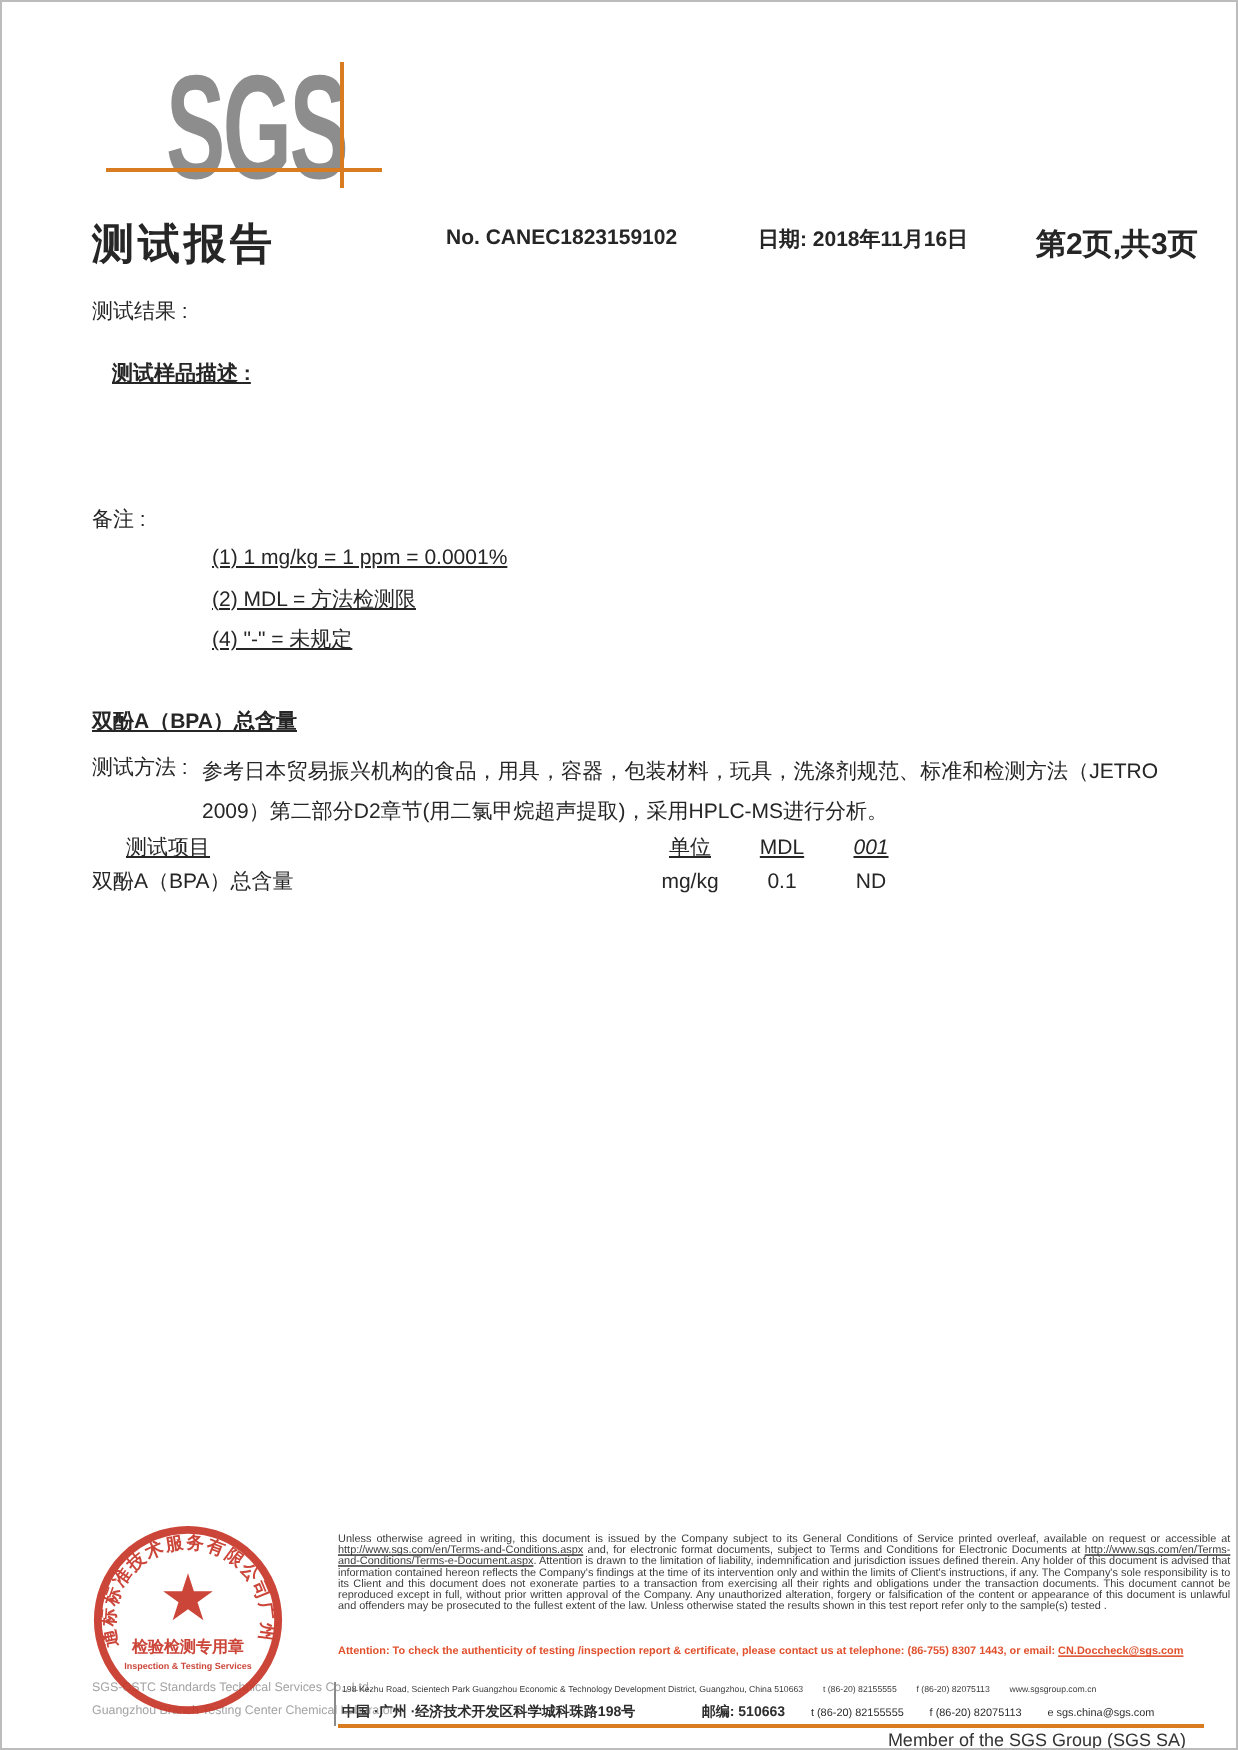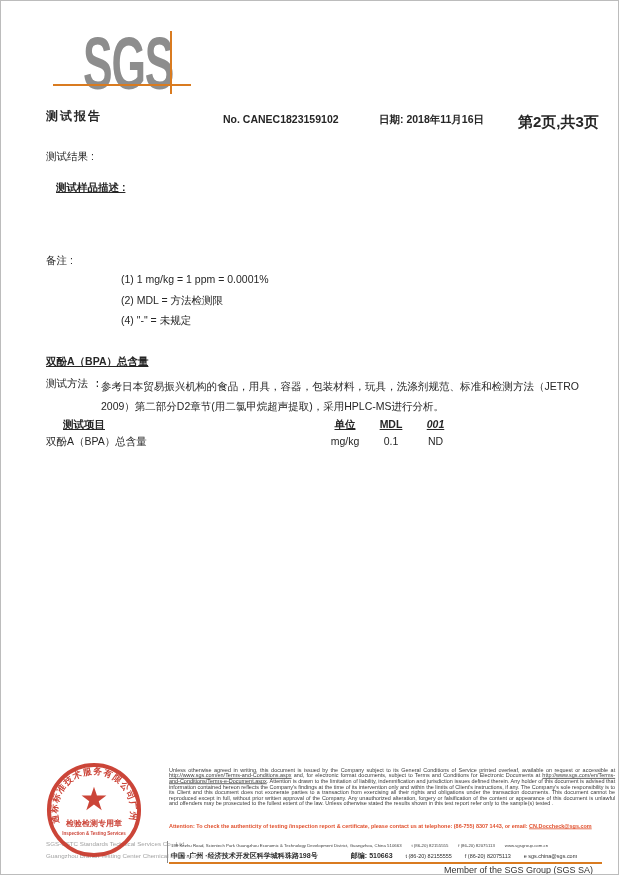--- a/index.html
+++ b/index.html
@@ -12,39 +12,39 @@
   .abs{position:absolute;}
   
   .sgs-logo-text{
     left:82px;top:26px;font-size:74px;font-weight:bold;line-height:1;
     color:var(--logo_gray,#8d8d8d);letter-spacing:-2px;
     transform:scaleX(0.60);transform-origin:left top;
   }
   .logo-hline{left:52px;top:83px;width:138px;height:2px;background:var(--accent_orange,#d97b20);}
   .logo-vline{left:169px;top:30px;width:2px;height:63px;background:var(--accent_orange,#d97b20);}
   
-  .doc-title{left:45px;top:107px;font-size:12px;font-weight:bold;letter-spacing:2px;}
+  .doc-title{left:45px;top:107px;font-size:21px;font-weight:bold;letter-spacing:2px;}
   .report-no{left:222px;top:112px;font-size:10.5px;font-weight:bold;}
   .report-date{left:378px;top:112px;font-size:10.5px;font-weight:bold;}
   .page-info{left:517px;top:112px;font-size:15px;font-weight:bold;}
   
   .t{font-size:10.5px;line-height:14px;}
   .results-label{left:45px;top:148px;}
   .sample-heading{left:55px;top:179px;font-weight:bold;text-decoration:underline;}
   .sample-table{left:45px;top:206px;display:grid;grid-template-columns:70px 106px 200px;row-gap:4px;}
   .sample-table .hd{font-weight:bold;}
   .sample-table .c1,.sample-table .c2{text-align:center;}
   .sample-table .c3{padding-left:22px;}
   .remarks-label{left:45px;top:252px;}
-  .remarks-list{left:120px;top:268px;line-height:20.6px;}
+  .remarks-list{left:105px;top:268px;line-height:20.6px;text-decoration:underline;}
   .bpa-heading{left:45px;top:353px;font-weight:bold;text-decoration:underline;}
-  .method-label{left:45px;top:376px;font-family:Liberation Mono, monospace;}
+  .method-label{left:45px;top:376px;}
   .method-text{left:100px;top:375px;width:478px;line-height:20px;text-align:justify;}
   .bpa-table{left:45px;top:416px;display:grid;grid-template-columns:275px 48px 44px 45px;row-gap:3px;}
-  .bpa-table .hd{font-weight:bold;text-decoration:underline;}
+  .bpa-table .hd{font-weight:normal;text-decoration:underline;}
   .bpa-table .ctr{text-align:center;}
   .bpa-table .item-hd{padding-left:17px;text-align:left;}
   .bpa-table .italic{font-style:italic;}
   
   .stamp{left:44px;top:760px;width:98px;height:98px;opacity:0.93;}
   .company-lines{left:45px;top:837px;width:260px;font-size:10px;line-height:19px;
     color:var(--company_gray,#a3a3a3);transform:scale(0.62);transform-origin:left top;white-space:nowrap;}
   .disclaimer{left:168px;top:766px;width:572px;font-size:7px;line-height:7.2px;
     text-align:justify;color:var(--fineprint_gray,#3c3c3c);
     transform:scale(0.78);transform-origin:left top;}

